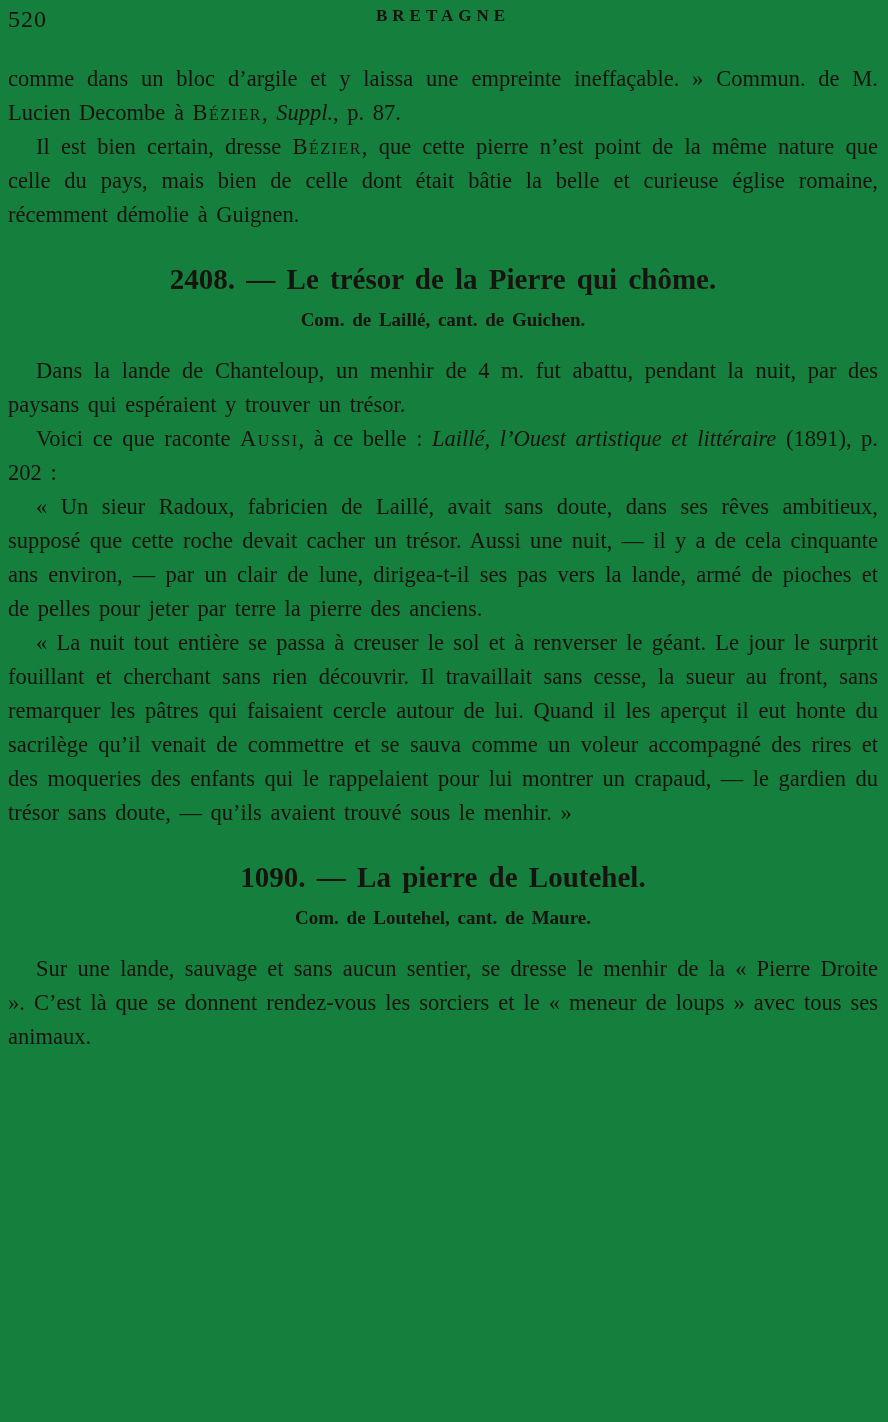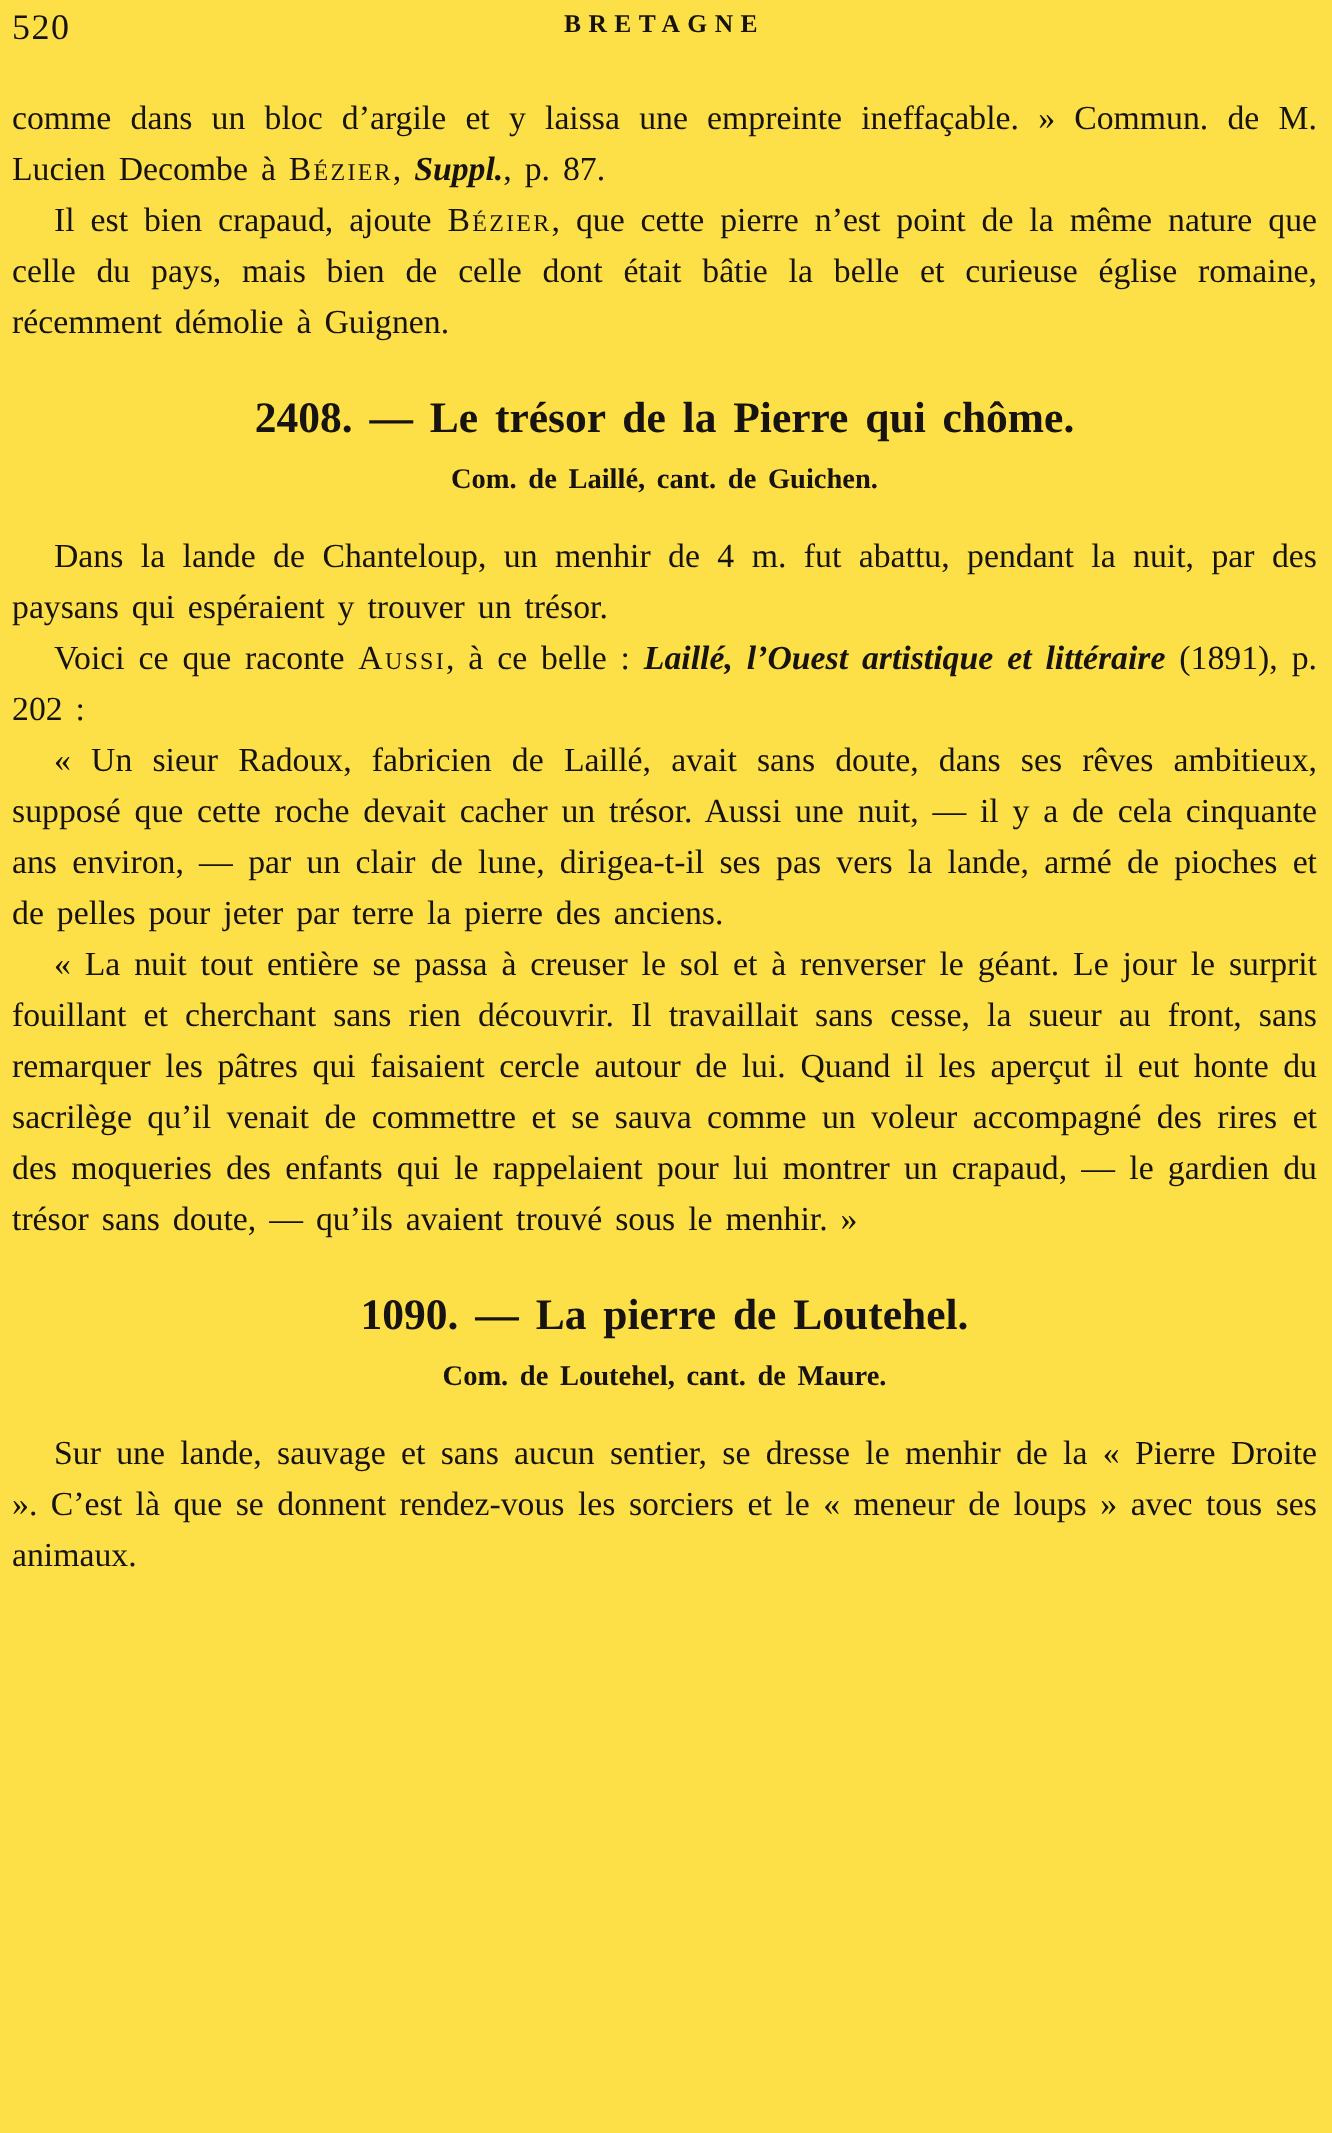--- a/index.html
+++ b/index.html
@@ -5,21 +5,21 @@
   html, body {
     margin: 0;
     padding: 0;
     background: #ffffff;
   }
   .page {
     position: relative;
     width: 888px;
     height: 1422px;
     box-sizing: border-box;
-    background: #fde047;
+    background: #15803d;
     color: #171310;
     font-family: "Liberation Serif", "DejaVu Serif", serif;
     padding: 6px 10px 0 8px;
     overflow: hidden;
   }
   .page-header {
     position: relative;
     height: 30px;
   }
   .page-number {
@@ -51,21 +51,20 @@
   }
   p.para.indent {
     text-indent: 28px;
   }
   .sc {
     font-variant: small-caps;
     letter-spacing: 1.5px;
   }
   .it {
     font-style: italic;
-    font-weight: bold;
   }
   h2.entry-heading {
     margin: 30px 0 10px 0;
     text-align: center;
     font-size: 29px;
     font-weight: bold;
     line-height: 34px;
     word-spacing: 4px;
   }
   h3.entry-subheading {
@@ -80,21 +79,21 @@
 </head>
 <body>
 
 <div class="page">
   <div class="page-header">
     <span class="page-number">520</span>
     <span class="running-title">BRETAGNE</span>
   </div>
   <div class="content" id="content">
       <p class="para"><span>comme dans un bloc d’argile et y laissa une empreinte ineffaçable. » Commun. de M. Lucien Decombe à </span><span class="sc">Bézier</span><span>, </span><span class="it">Suppl.</span><span>, p. 87.</span></p>
-      <p class="para indent"><span>Il est bien crapaud, ajoute </span><span class="sc">Bézier</span><span>, que cette pierre n’est point de la même nature que celle du pays, mais bien de celle dont était bâtie la belle et curieuse église romaine, récemment démolie à Guignen.</span></p>
+      <p class="para indent"><span>Il est bien certain, dresse </span><span class="sc">Bézier</span><span>, que cette pierre n’est point de la même nature que celle du pays, mais bien de celle dont était bâtie la belle et curieuse église romaine, récemment démolie à Guignen.</span></p>
       <h2 class="entry-heading">2408. — Le trésor de la Pierre qui chôme.</h2>
       <h3 class="entry-subheading">Com. de Laillé, cant. de Guichen.</h3>
       <p class="para indent"><span>Dans la lande de Chanteloup, un menhir de 4 m. fut abattu, pendant la nuit, par des paysans qui espéraient y trouver un trésor.</span></p>
       <p class="para indent"><span>Voici ce que raconte </span><span class="sc">Aussi</span><span>, à ce belle : </span><span class="it">Laillé, l’Ouest artistique et littéraire</span><span> (1891), p. 202 :</span></p>
       <p class="para indent"><span>« Un sieur Radoux, fabricien de Laillé, avait sans doute, dans ses rêves ambitieux, supposé que cette roche devait cacher un trésor. Aussi une nuit, — il y a de cela cinquante ans environ, — par un clair de lune, dirigea-t-il ses pas vers la lande, armé de pioches et de pelles pour jeter par terre la pierre des anciens.</span></p>
       <p class="para indent"><span>« La nuit tout entière se passa à creuser le sol et à renverser le géant. Le jour le surprit fouillant et cherchant sans rien découvrir. Il travaillait sans cesse, la sueur au front, sans remarquer les pâtres qui faisaient cercle autour de lui. Quand il les aperçut il eut honte du sacrilège qu’il venait de commettre et se sauva comme un voleur accompagné des rires et des moqueries des enfants qui le rappelaient pour lui montrer un crapaud, — le gardien du trésor sans doute, — qu’ils avaient trouvé sous le menhir. »</span></p>
       <h2 class="entry-heading">1090. — La pierre de Loutehel.</h2>
       <h3 class="entry-subheading">Com. de Loutehel, cant. de Maure.</h3>
       <p class="para indent"><span>Sur une lande, sauvage et sans aucun sentier, se dresse le menhir de la « Pierre Droite ». C’est là que se donnent rendez-vous les sorciers et le « meneur de loups » avec tous ses animaux.</span></p>
     </div>

